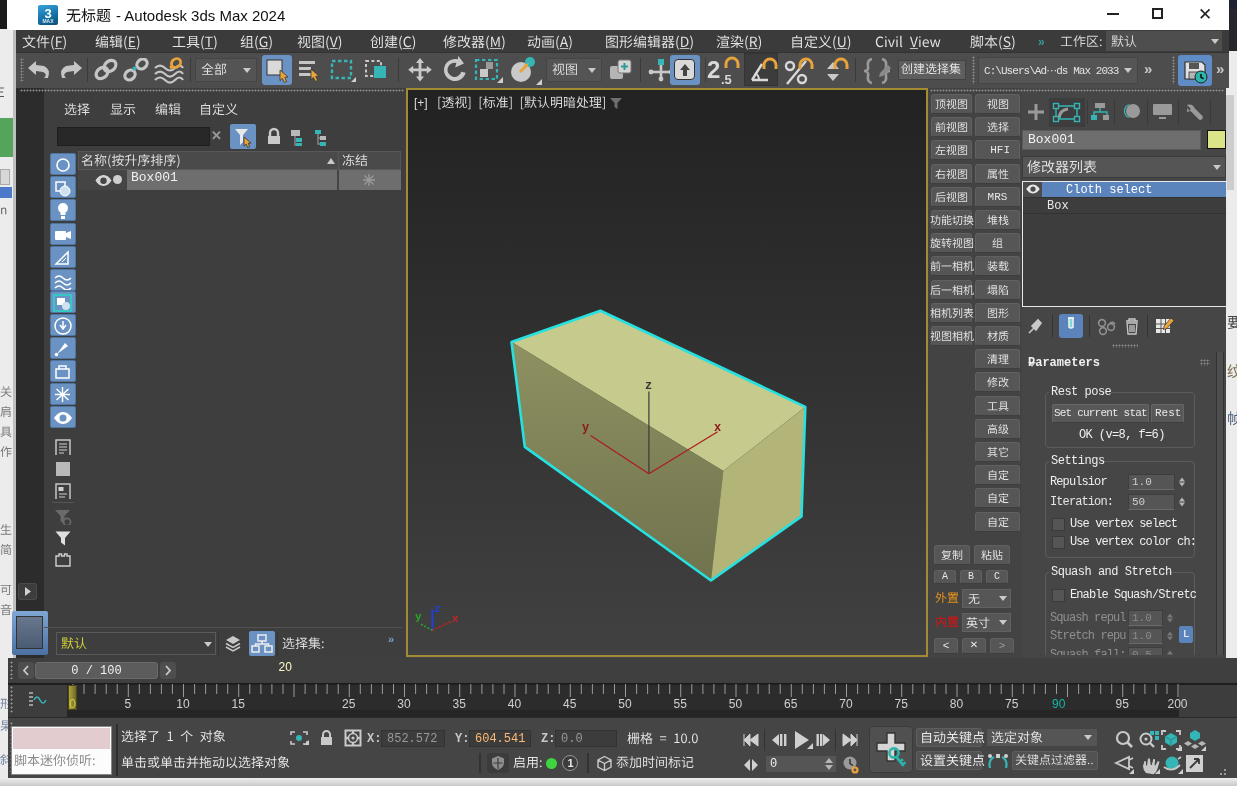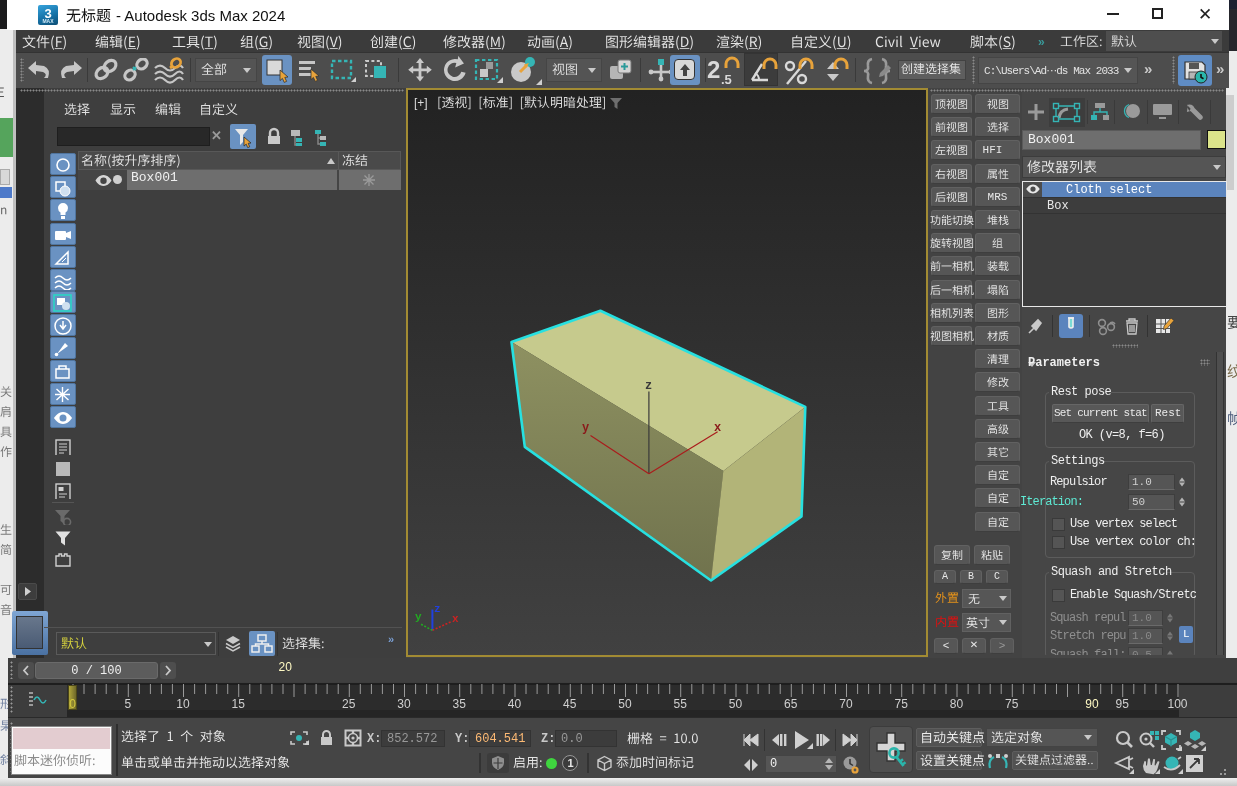--- a/index.html
+++ b/index.html
@@ -1012,21 +1012,21 @@
       </g>
     </svg>
     <div class="abs" style="left:975px;top:117px;width:45px;height:20px;background:#565656;border-radius:3px;border:1px solid #616161;border-bottom-color:#3e3e3e"></div>
     <svg class="zt " style="left:986.5px;top:120.5px;width:23.0px;height:14.3px" viewBox="0 0 23.0 14.3">
       <g fill="#e8e8e8" transform="translate(0,10.23) scale(0.01100,-0.01100)">
         <use href="#g9009" x="0"></use>
         <use href="#g62e9" x="1000"></use>
       </g>
     </svg>
     <div class="abs" style="left:975px;top:140px;width:45px;height:20px;background:#565656;border-radius:3px;border:1px solid #616161;border-bottom-color:#3e3e3e"></div>
-    <div class="abs" style="left:975px;top:140px;width:35px;text-align:center;font:11px 'Liberation Mono';color:#e8e8e8;line-height:20px">HFI</div>
+    <div class="abs" style="left:975px;top:140px;width:35px;text-align:right;font:11px 'Liberation Mono';color:#e8e8e8;line-height:20px">HFI</div>
     <div class="abs" style="left:975px;top:164px;width:45px;height:20px;background:#565656;border-radius:3px;border:1px solid #616161;border-bottom-color:#3e3e3e"></div>
     <svg class="zt " style="left:986.5px;top:167.5px;width:23.0px;height:14.3px" viewBox="0 0 23.0 14.3">
       <g fill="#e8e8e8" transform="translate(0,10.23) scale(0.01100,-0.01100)">
         <use href="#g5c5e" x="0"></use>
         <use href="#g6027" x="1000"></use>
       </g>
     </svg>
     <div class="abs" style="left:975px;top:187px;width:45px;height:20px;background:#565656;border-radius:3px;border:1px solid #616161;border-bottom-color:#3e3e3e"></div>
     <div class="abs" style="left:975px;top:187px;width:45px;text-align:center;font:11px 'Liberation Mono';color:#e8e8e8;line-height:20px">MRS</div>
     <div class="abs" style="left:975px;top:210px;width:45px;height:20px;background:#565656;border-radius:3px;border:1px solid #616161;border-bottom-color:#3e3e3e"></div>
@@ -1285,21 +1285,21 @@
     <div class="abs" style="left:1045px;top:461px;width:150px;height:97px;border:1px solid #5c5c5c;border-radius:4px"></div>
     <div class="abs" style="left:1049px;top:455px;width:50px;height:12px;background:#464646"></div>
     <div class="abs" style="left:1051px;top:454px;font:12px 'Liberation Mono';letter-spacing:-0.5px;color:#efefef;white-space:nowrap">Settings</div>
     <div class="abs" style="left:1050px;top:475px;font:12px 'Liberation Mono';letter-spacing:-0.9px;color:#efefef">Repulsior</div>
     <div class="abs" style="left:1128px;top:474px;width:47px;height:16px;background:#555;border:1px solid #3e3e3e;border-bottom-color:#6a6a6a"></div>
     <div class="abs" style="left:1132px;top:476px;font:11px 'Liberation Mono';color:#cfcfcf">1.0</div>
     <svg class="abs" style="left:1177px;top:474px" width="10" height="16" viewBox="0 0 10 16">
       <path d="M5 3.5 l3 4 h-6 z" fill="#b5b5b5"></path>
       <path d="M5 12.5 l3 -4 h-6 z" fill="#b5b5b5"></path>
     </svg>
-    <div class="abs" style="left:1020px;top:495px;font:12px 'Liberation Mono';letter-spacing:-0.9px;color:#5eead4">Iteration:</div>
+    <div class="abs" style="left:1050px;top:495px;font:12px 'Liberation Mono';letter-spacing:-0.9px;color:#e5e5e5">Iteration:</div>
     <div class="abs" style="left:1128px;top:494px;width:47px;height:16px;background:#555;border:1px solid #3e3e3e;border-bottom-color:#6a6a6a"></div>
     <div class="abs" style="left:1132px;top:496px;font:11px 'Liberation Mono';color:#cfcfcf">50</div>
     <svg class="abs" style="left:1177px;top:494px" width="10" height="16" viewBox="0 0 10 16">
       <path d="M5 3.5 l3 4 h-6 z" fill="#b5b5b5"></path>
       <path d="M5 12.5 l3 -4 h-6 z" fill="#b5b5b5"></path>
     </svg>
     <div class="abs" style="left:1052px;top:518px;width:13px;height:13px;background:#555;border:1px solid #3a3a3a"></div>
     <div class="abs" style="left:1070px;top:517px;font:12px 'Liberation Mono';letter-spacing:-0.9px;color:#efefef;white-space:nowrap">Use vertex select</div>
     <div class="abs" style="left:1052px;top:536px;width:13px;height:13px;background:#555;border:1px solid #3a3a3a"></div>
     <div class="abs" style="left:1070px;top:535px;font:12px 'Liberation Mono';letter-spacing:-0.9px;color:#efefef;white-space:nowrap;width:127px;overflow:hidden">Use vertex color ch:</div>
@@ -1478,23 +1478,23 @@
     <div class="abs" style="left:514.5px;top:697px;width:30px;margin-left:-15px;text-align:center;font:12px 'Liberation Sans';color:#d0d0d0">40</div>
     <div class="abs" style="left:569.8px;top:697px;width:30px;margin-left:-15px;text-align:center;font:12px 'Liberation Sans';color:#d0d0d0">45</div>
     <div class="abs" style="left:625.0px;top:697px;width:30px;margin-left:-15px;text-align:center;font:12px 'Liberation Sans';color:#d0d0d0">50</div>
     <div class="abs" style="left:680.2px;top:697px;width:30px;margin-left:-15px;text-align:center;font:12px 'Liberation Sans';color:#d0d0d0">55</div>
     <div class="abs" style="left:735.5px;top:697px;width:30px;margin-left:-15px;text-align:center;font:12px 'Liberation Sans';color:#d0d0d0">50</div>
     <div class="abs" style="left:790.8px;top:697px;width:30px;margin-left:-15px;text-align:center;font:12px 'Liberation Sans';color:#d0d0d0">65</div>
     <div class="abs" style="left:846.0px;top:697px;width:30px;margin-left:-15px;text-align:center;font:12px 'Liberation Sans';color:#d0d0d0">70</div>
     <div class="abs" style="left:901.2px;top:697px;width:30px;margin-left:-15px;text-align:center;font:12px 'Liberation Sans';color:#d0d0d0">75</div>
     <div class="abs" style="left:956.5px;top:697px;width:30px;margin-left:-15px;text-align:center;font:12px 'Liberation Sans';color:#d0d0d0">80</div>
     <div class="abs" style="left:1011.8px;top:697px;width:30px;margin-left:-15px;text-align:center;font:12px 'Liberation Sans';color:#d0d0d0">75</div>
-    <div class="abs" style="left:1092px;top:697px;width:30px;margin-left:-15px;text-align:center;font:12px 'Liberation Sans';color:#fef9c3">90</div>
+    <div class="abs" style="left:1067.0px;top:697px;width:30px;margin-left:-15px;font:12px 'Liberation Sans';color:#14b8a6">90</div>
     <div class="abs" style="left:1122.2px;top:697px;width:30px;margin-left:-15px;text-align:center;font:12px 'Liberation Sans';color:#d0d0d0">95</div>
-    <div class="abs" style="left:1177.5px;top:697px;width:30px;margin-left:-15px;text-align:center;font:12px 'Liberation Sans';color:#d0d0d0">100</div>
+    <div class="abs" style="left:1177.5px;top:697px;width:30px;margin-left:-15px;text-align:center;font:12px 'Liberation Sans';color:#d0d0d0">200</div>
     <div class="abs" style="left:8px;top:717px;width:1229px;height:61px;background:#454545"></div>
     <div class="abs dots-vcol" style="left:10px;top:722px;width:3px;height:52px"></div>
     <div class="abs" style="left:8px;top:717px;width:1229px;height:1px;background:#2a2a2a"></div>
     <div class="abs" style="left:0px;top:778px;width:1237px;height:8px;background:linear-gradient(#efefef,#c8c8c8)"></div>
     <div class="abs" style="left:11px;top:726px;width:101px;height:49px;background:#fcfcfc;border:1px solid #888"></div>
     <div class="abs" style="left:13px;top:728px;width:97px;height:21px;background:#e3ccd0"></div>
     <svg class="zt " style="left:14.0px;top:753.0px;width:82.6px;height:16.9px" viewBox="0 0 82.6 16.9">
       <g fill="#8a8a8a" transform="translate(0,12.09) scale(0.01300,-0.01300)">
         <use href="#g811a" x="0"></use>
         <use href="#g672c" x="1000"></use>

